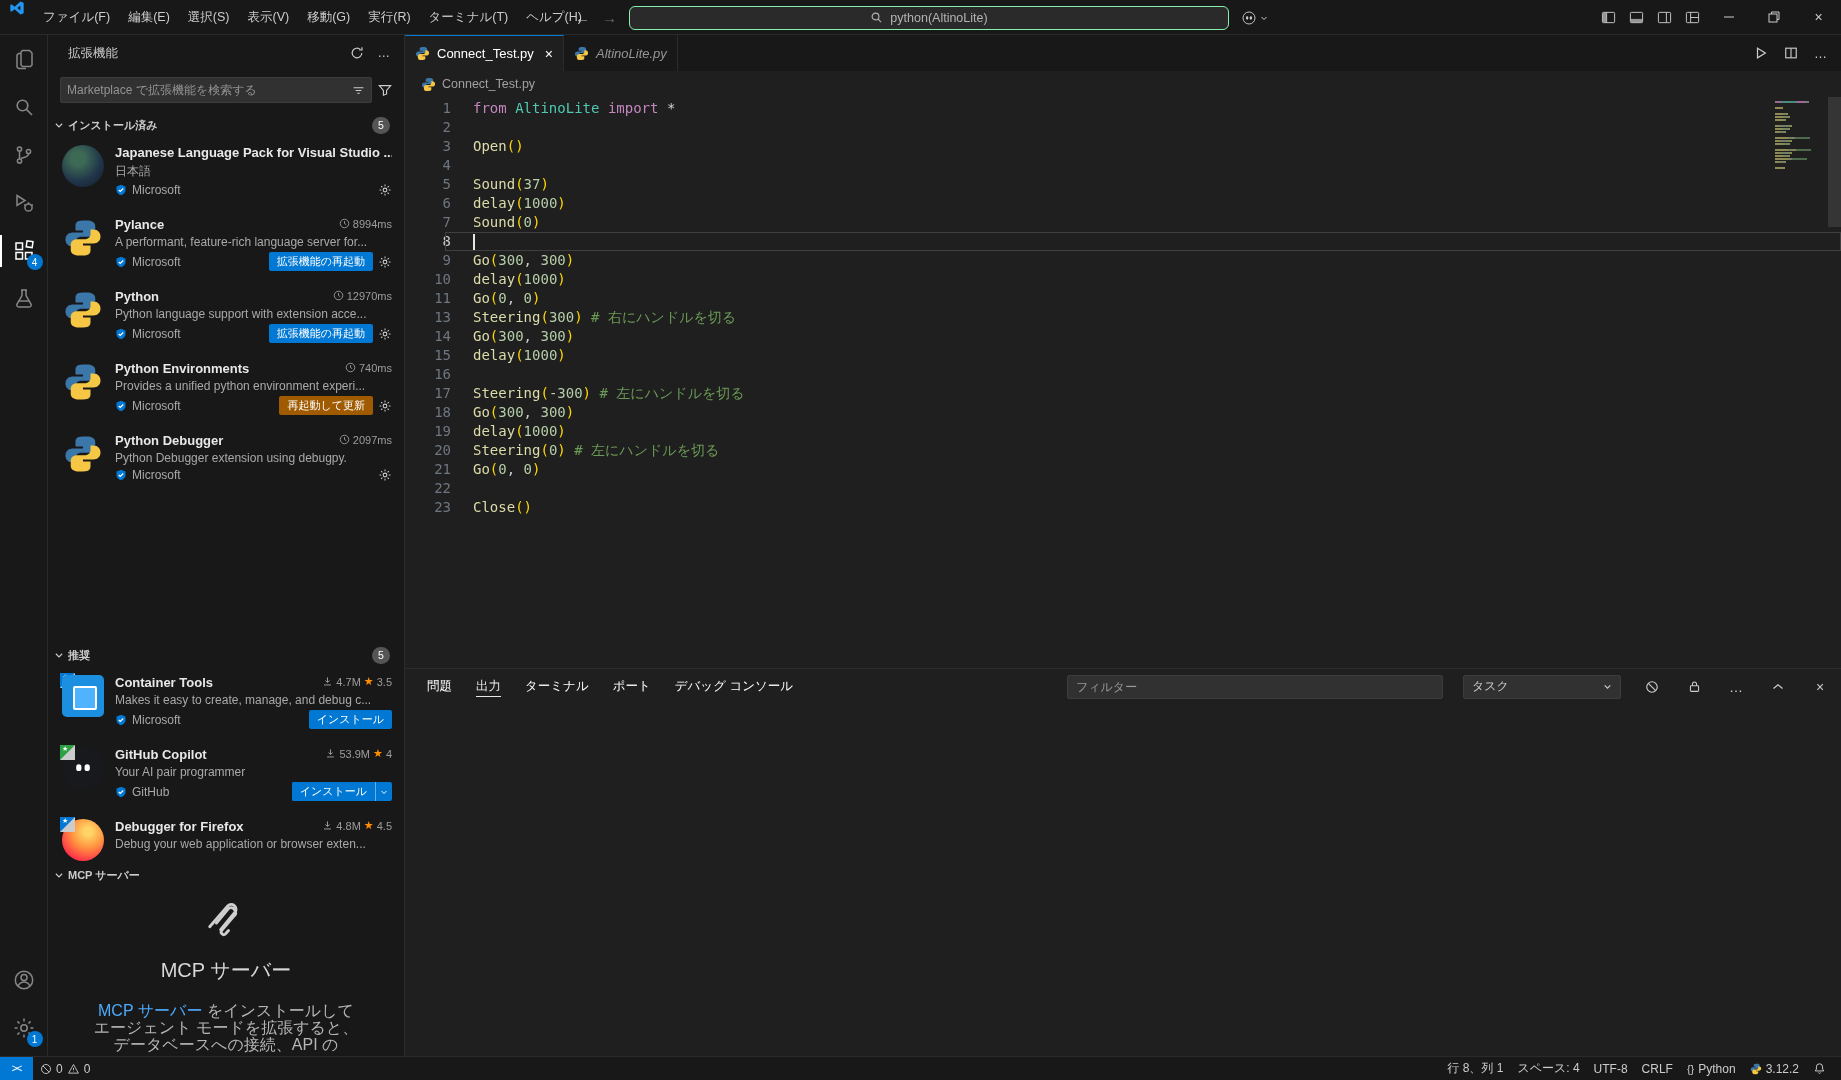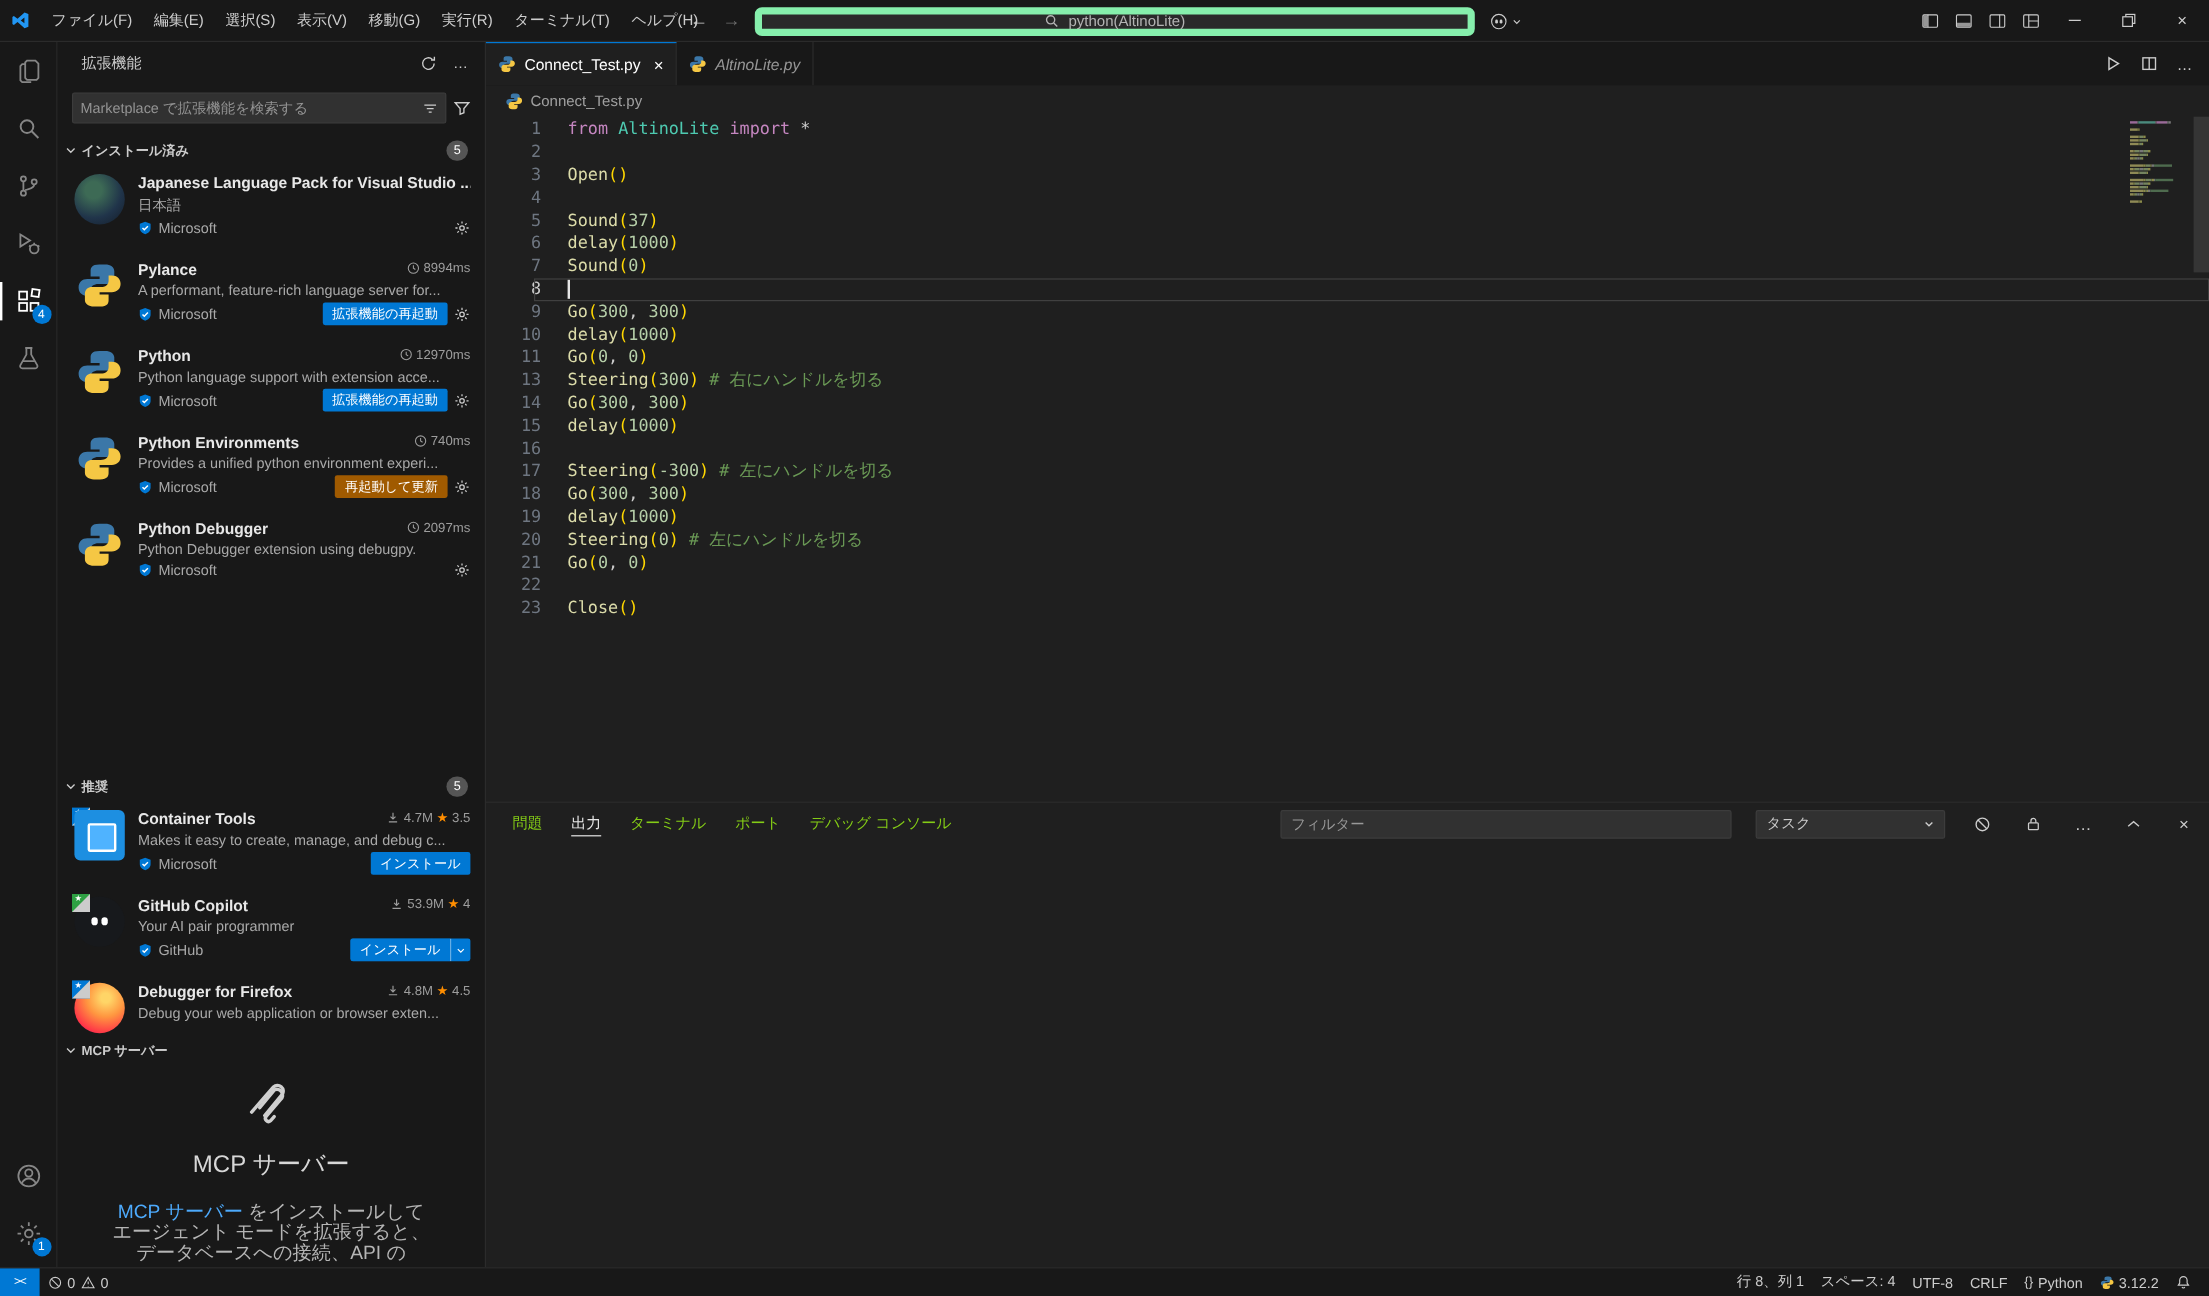--- a/index.html
+++ b/index.html
@@ -2,28 +2,28 @@
 <html><head>
 <meta charset="utf-8">
 <style>
   *{margin:0;padding:0;box-sizing:border-box;}
   html,body{width:1841px;height:1080px;overflow:hidden;background:#1f1f1f;}
   body{font-family:"Liberation Sans","DejaVu Sans",sans-serif;color:#cccccc;font-size:13px;}
   svg{display:block;}
   .app{width:1841px;height:1080px;display:flex;flex-direction:column;background:#1f1f1f;}
 
   
-  .titlebar{height:35px;background:#181818;border-bottom:1px solid #2b2b2b;display:flex;align-items:center;position:relative;flex:none;}
+  .titlebar{height:35px;background:#181818;border-bottom:1px solid #2b2b2b;display:flex;position:relative;flex:none;}
   .tb-logo{width:34px;display:flex;justify-content:center;}
   .menus{display:flex;align-items:center;height:100%;}
   .menu-item{padding:0 9px;height:26px;display:flex;align-items:center;border-radius:5px;font-size:12.5px;color:#cccccc;cursor:pointer;}
   .nav-group{position:absolute;left:575px;top:0;height:35px;display:flex;align-items:center;gap:12px;}
   .nav-arrow{color:#cccccc;font-size:15px;}
   .nav-arrow.fwd{color:#6e6e6e;}
-  .cmd-center{width:600px;height:24px;background:#2a2a2a;border:6px solid #86efac;border-radius:6px;display:flex;align-items:center;justify-content:center;gap:7px;color:#b3b3b3;font-size:12.5px;cursor:pointer;}
+  .cmd-center{width:600px;height:24px;background:#2a2a2a;border:1px solid #86efac;border-radius:6px;display:flex;align-items:center;justify-content:center;gap:7px;color:#b3b3b3;font-size:12.5px;cursor:pointer;}
   .copilot-chip{display:flex;align-items:center;gap:3px;color:#cccccc;}
   .tb-right{margin-left:auto;display:flex;align-items:center;height:100%;}
   .tb-icon{width:28px;height:28px;display:flex;align-items:center;justify-content:center;color:#cccccc;cursor:pointer;}
   .win-btn{width:45px;height:35px;display:flex;align-items:center;justify-content:center;color:#cccccc;font-size:14px;cursor:pointer;}
 
   
   .main{flex:1;display:flex;min-height:0;}
 
   
   .activitybar{width:48px;background:#181818;border-right:1px solid #2b2b2b;display:flex;flex-direction:column;align-items:center;flex:none;}
@@ -93,21 +93,21 @@
   .tk-m{color:#4ec9b0;} .tk-o{color:#d4d4d4;} .tk-t{color:#cccccc;} .tk-b{color:#ffd700;}
   .minimap{position:absolute;right:16px;top:4px;width:50px;}
   .mm-line{display:flex;height:2px;margin-bottom:1px;}
   .mm-seg{height:2px;}
   .vscroll{position:absolute;right:0;top:0;width:13px;height:130px;background:rgba(121,121,121,.25);}
 
   
   .panel{height:388px;border-top:1px solid #2b2b2b;display:flex;flex-direction:column;flex:none;background:#1f1f1f;}
   .panel-head{height:35px;display:flex;align-items:center;padding:0 10px 0 22px;flex:none;}
   .panel-tabs{display:flex;gap:24px;height:100%;align-items:center;}
-  .panel-tab{font-size:12.5px;color:#84cc16;position:relative;height:100%;display:flex;align-items:center;cursor:pointer;}
+  .panel-tab{font-size:12.5px;color:#ffffff;position:relative;height:100%;display:flex;align-items:center;cursor:pointer;}
   .panel-tab.active{color:#e7e7e7;}
   .panel-tab.active::after{content:"";position:absolute;left:0;right:0;bottom:7px;height:1px;background:#e7e7e7;}
   .panel-right{margin-left:auto;display:flex;align-items:center;gap:20px;}
   .panel-filter{width:376px;height:24px;background:#313131;border:1px solid #3c3c3c;border-radius:2px;color:#cccccc;font-size:12px;padding:0 8px;font-family:inherit;outline:none;}
   .panel-filter::placeholder{color:#989898;}
   .task-select{width:158px;height:24px;background:#313131;border:1px solid #3c3c3c;border-radius:2px;display:flex;align-items:center;justify-content:space-between;padding:0 8px;font-size:12px;color:#cccccc;cursor:pointer;}
   .panel-icon{color:#cccccc;display:flex;align-items:center;justify-content:center;width:22px;height:22px;cursor:pointer;font-size:14px;}
   .panel-body{flex:1;}
 
   

